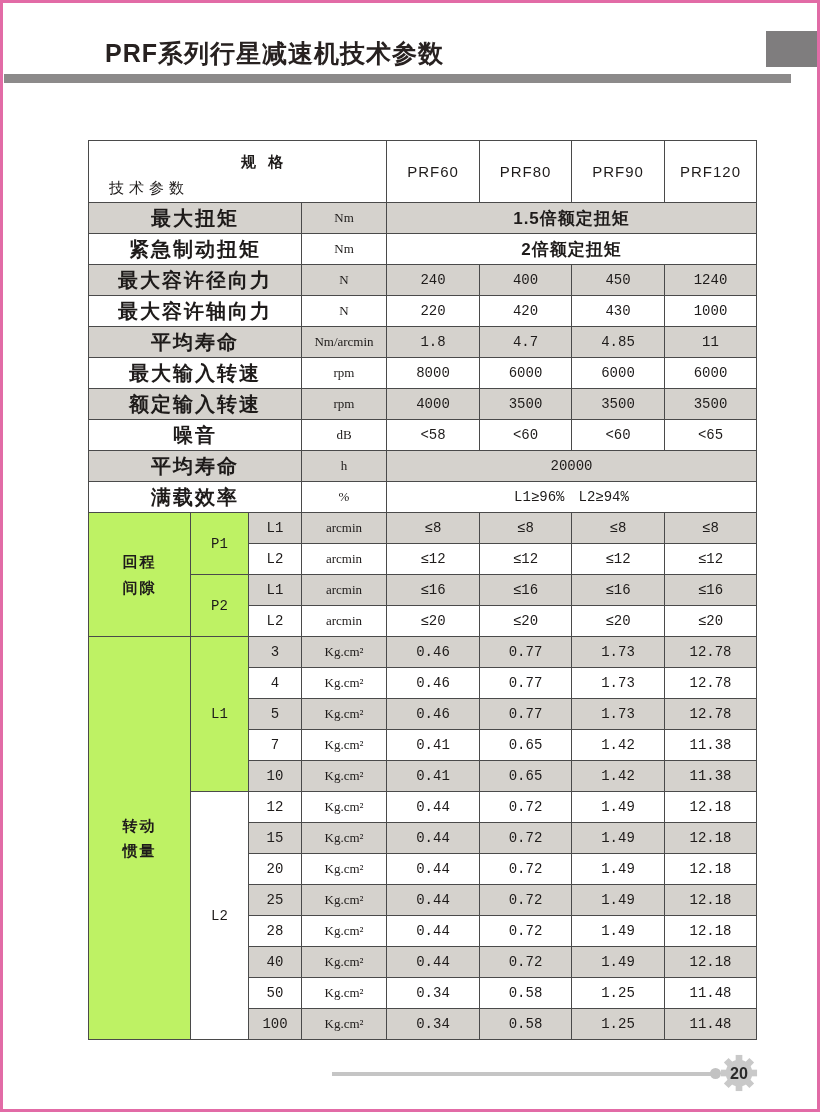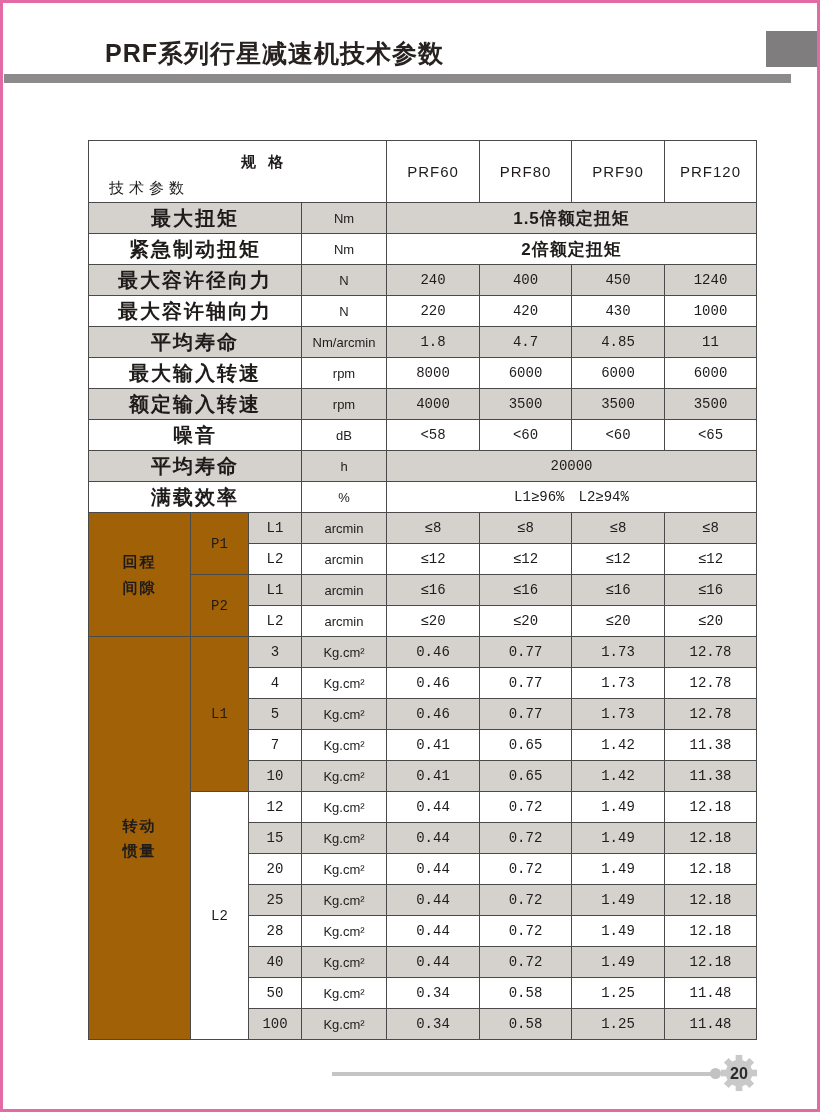--- a/index.html
+++ b/index.html
@@ -32,26 +32,26 @@
     position:relative;
     background-image:linear-gradient(to bottom right,
       transparent calc(50% - 0.6px), #6f6f6f calc(50% - 0.6px),
       #6f6f6f calc(50% + 0.6px), transparent calc(50% + 0.6px));
   }
   .diag-top { position:absolute; left:152px; top:12px; font-size:15px; font-weight:bold; letter-spacing:4px; }
   .diag-bottom { position:absolute; left:20px; top:38px; font-size:15px; font-weight:normal; letter-spacing:5px; }
 
   td.p  { font-weight:bold; font-size:20px; letter-spacing:2px; }
   td.cv { font-weight:bold; font-size:17px; letter-spacing:1px; }
-  td.u  { font-family:Liberation Sans, sans-serif; font-size:13px;margin-left:15px; }
+  td.u  { font-family:Liberation Serif, serif; font-size:13px;margin-left:15px; }
   td.v  { font-family:"Liberation Mono", monospace; font-size:14px; }
   td.g  { font-family:"Liberation Mono", monospace; font-size:14px; background:#fff; }
   td.gc { font-weight:bold; font-size:15px; letter-spacing:2px; line-height:1.7; background:#fff; }
   tr.shaded td { background:#d5d2cd; }
-  tr.shaded td.g, tr.shaded td.gc { background:#a16207; }
+  tr.shaded td.g, tr.shaded td.gc { background:#bef264; }
 
   
   .footer-line { position:absolute; left:329px; top:1069px; width:384px; height:4px; background:#c5c5c5; }
   .footer-dot  { position:absolute; left:707px; top:1065px; width:11px; height:11px; border-radius:50%; background:#c2c2c2; }
   .gear { position:absolute; left:717px; top:1051px; width:38px; height:38px; }
 </style>
 </head>
 <body>
 
 <div class="page">

